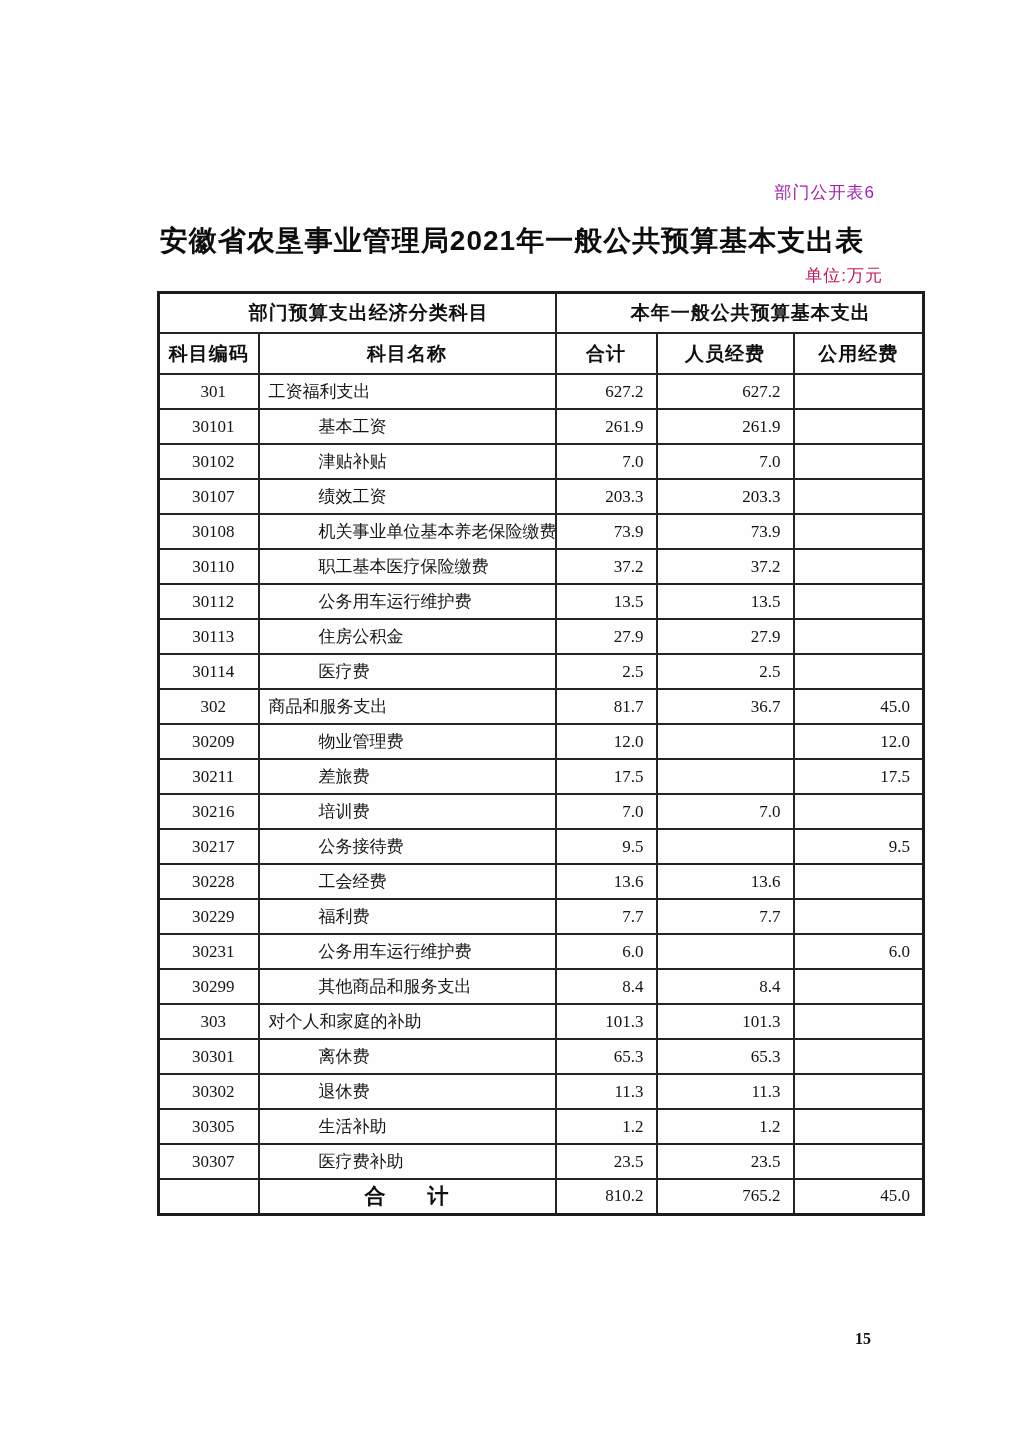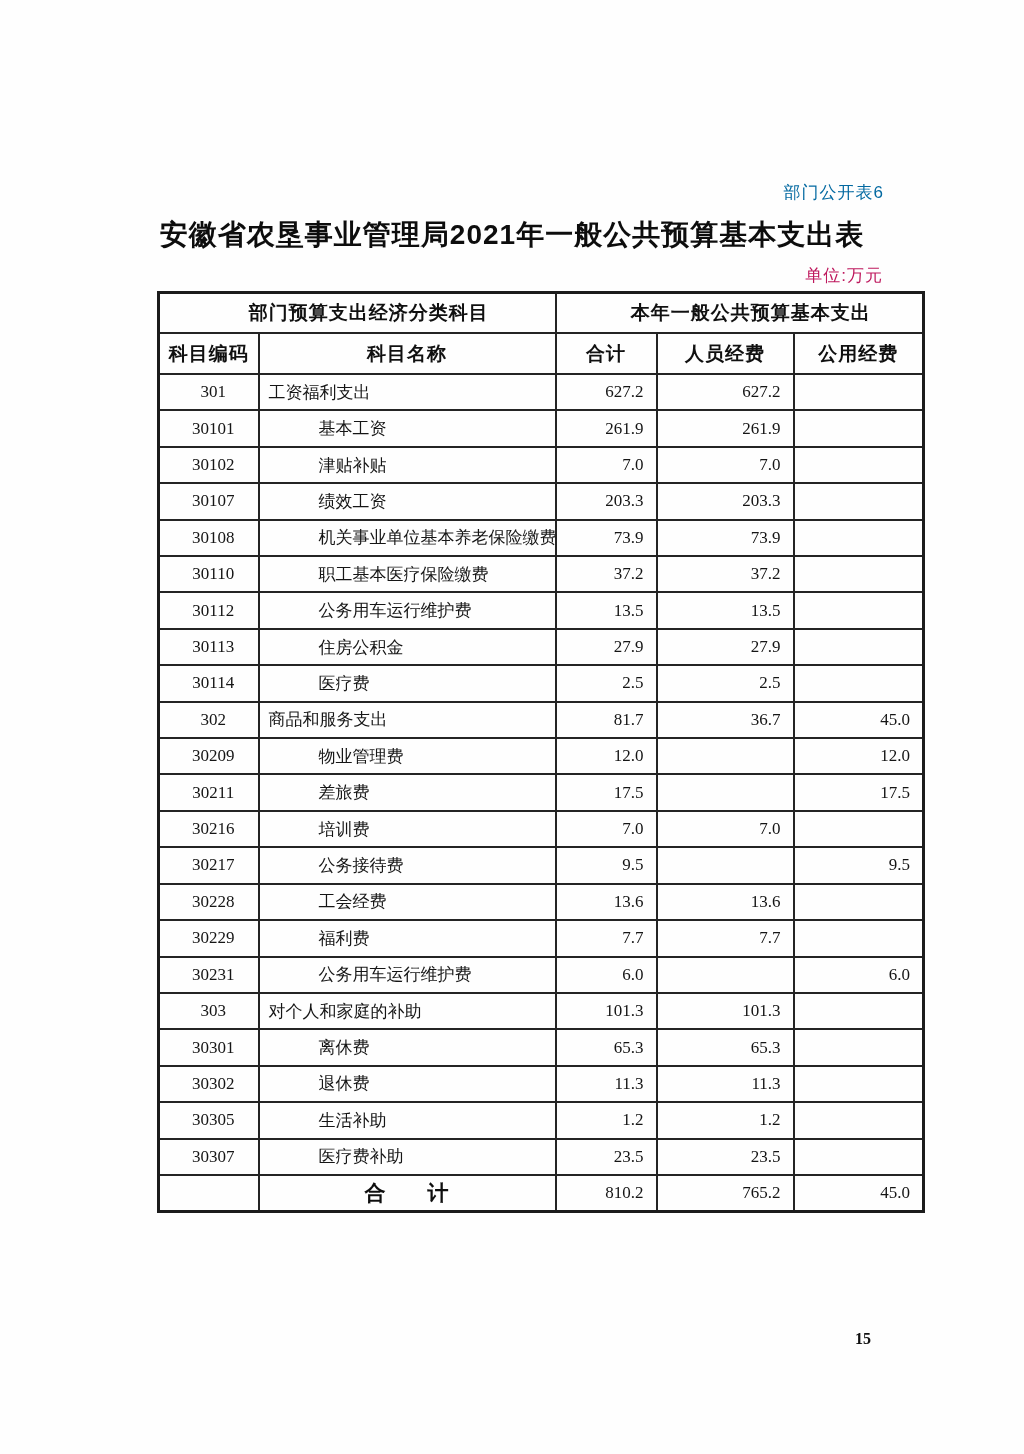--- a/index.html
+++ b/index.html
@@ -5,26 +5,26 @@
   html,body{margin:0;padding:0;background:#e8e8e8;}
   .page{
     position:relative;
     width:1024px;height:1454px;
     background:#fefefe;
     font-family:"Liberation Serif", serif;
     color:#141414;
     overflow:hidden;
   }
   .doc-label{
-    position:absolute;top:181px;right:140px;
-    font-family:"Liberation Sans", sans-serif;
-    font-size:17px;letter-spacing:1px;color:#0369a1;
+    position:absolute;top:181px;right:149px;
+    font-family:"Liberation Sans", sans-serif;
+    font-size:17px;letter-spacing:1px;color:#a21caf;
   }
   .doc-title{
-    position:absolute;top:216px;left:0;width:100%;
+    position:absolute;top:222px;left:0;width:100%;
     text-align:center;
     font-family:"Liberation Sans", sans-serif;
     font-weight:bold;font-size:28px;letter-spacing:1px;color:#0d0d0d;
   }
   .unit-note{
     position:absolute;top:264px;right:141px;
     font-family:"Liberation Sans", sans-serif;
     font-size:17px;letter-spacing:1px;color:#be185d;
   }
   table.budget{
@@ -218,20 +218,27 @@
           <td class="td-num"></td>
         </tr>
         <tr class="data-row">
           <td class="td-code">30231</td>
           <td class="td-name lvl2">公务用车运行维护费</td>
           <td class="td-num">6.0</td>
           <td class="td-num"></td>
           <td class="td-num">6.0</td>
         </tr>
         <tr class="data-row">
+          <td class="td-code">30299</td>
+          <td class="td-name lvl2">其他商品和服务支出</td>
+          <td class="td-num">8.4</td>
+          <td class="td-num">8.4</td>
+          <td class="td-num"></td>
+        </tr>
+        <tr class="data-row">
           <td class="td-code">303</td>
           <td class="td-name lvl1">对个人和家庭的补助</td>
           <td class="td-num">101.3</td>
           <td class="td-num">101.3</td>
           <td class="td-num"></td>
         </tr>
         <tr class="data-row">
           <td class="td-code">30301</td>
           <td class="td-name lvl2">离休费</td>
           <td class="td-num">65.3</td>

